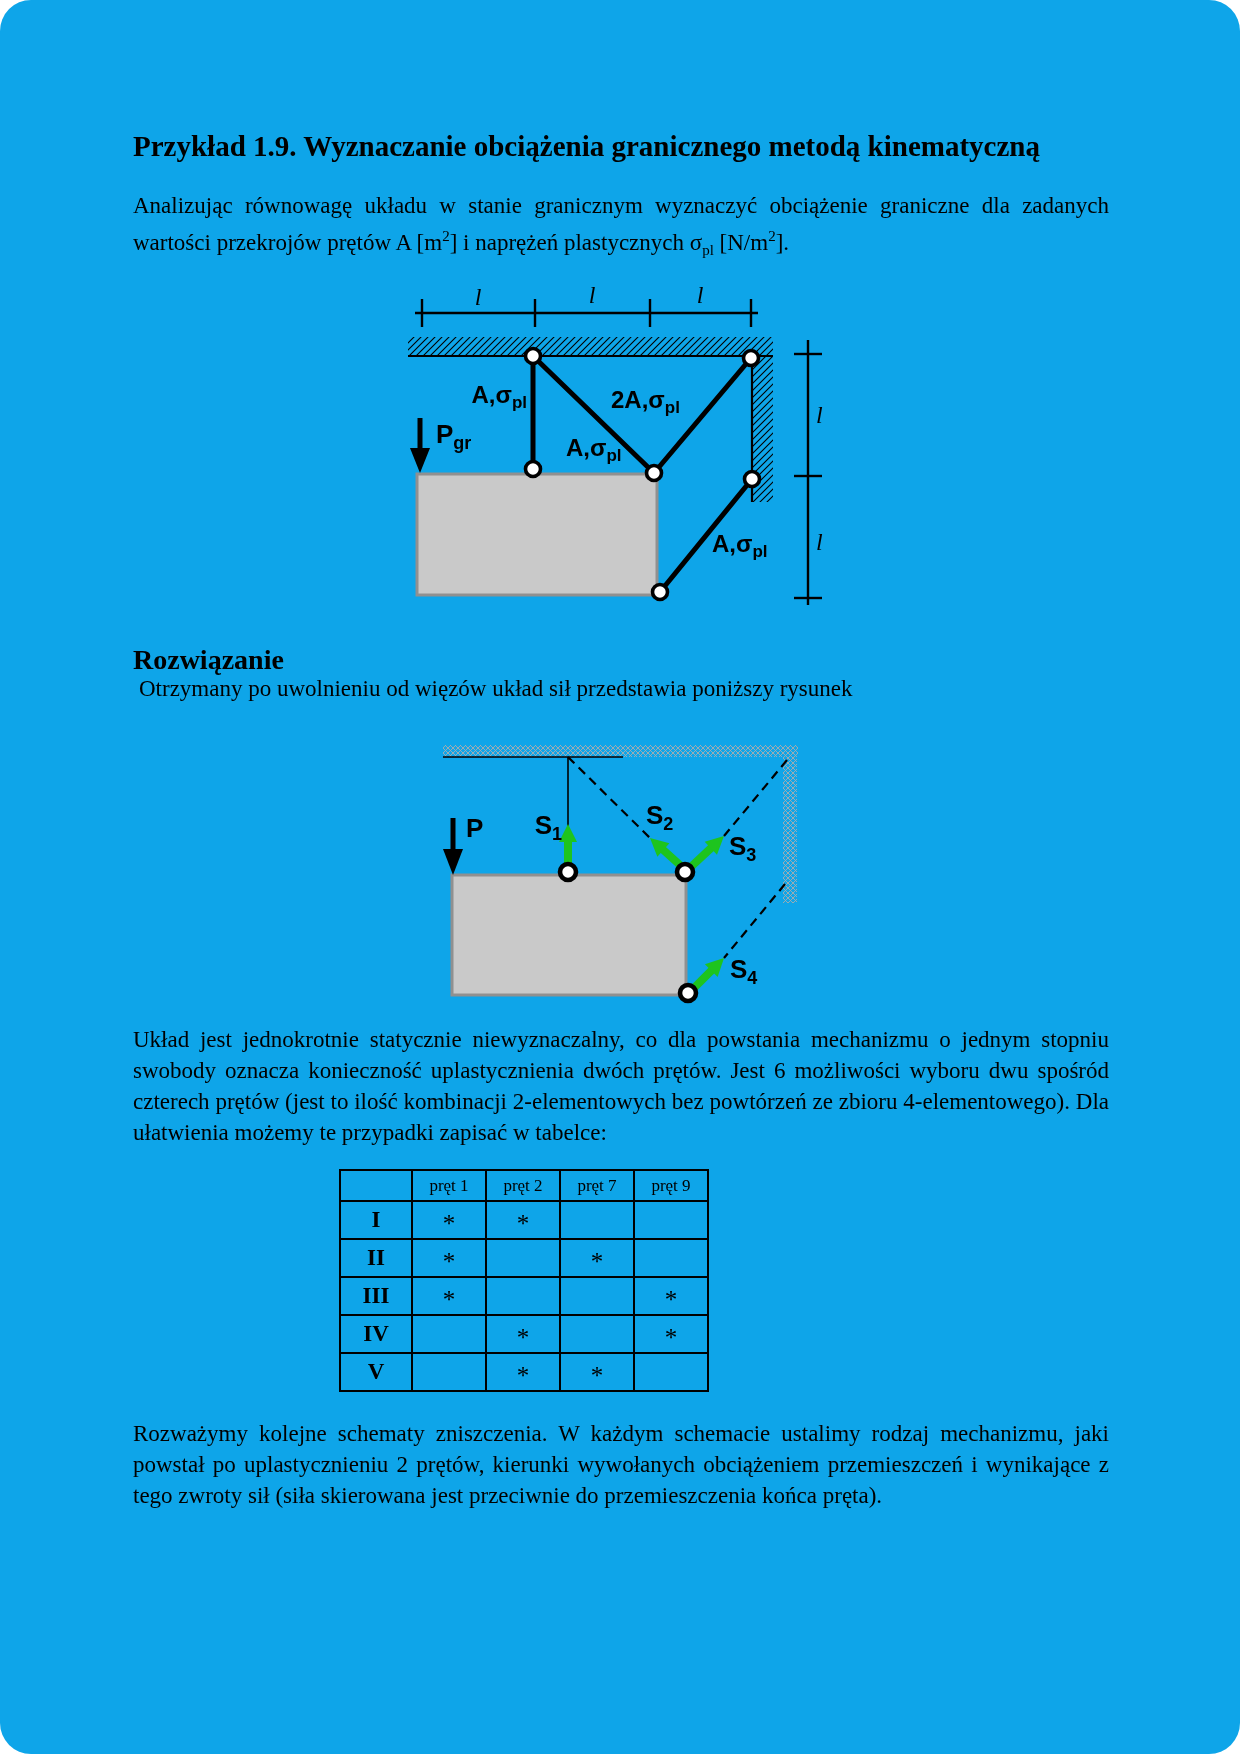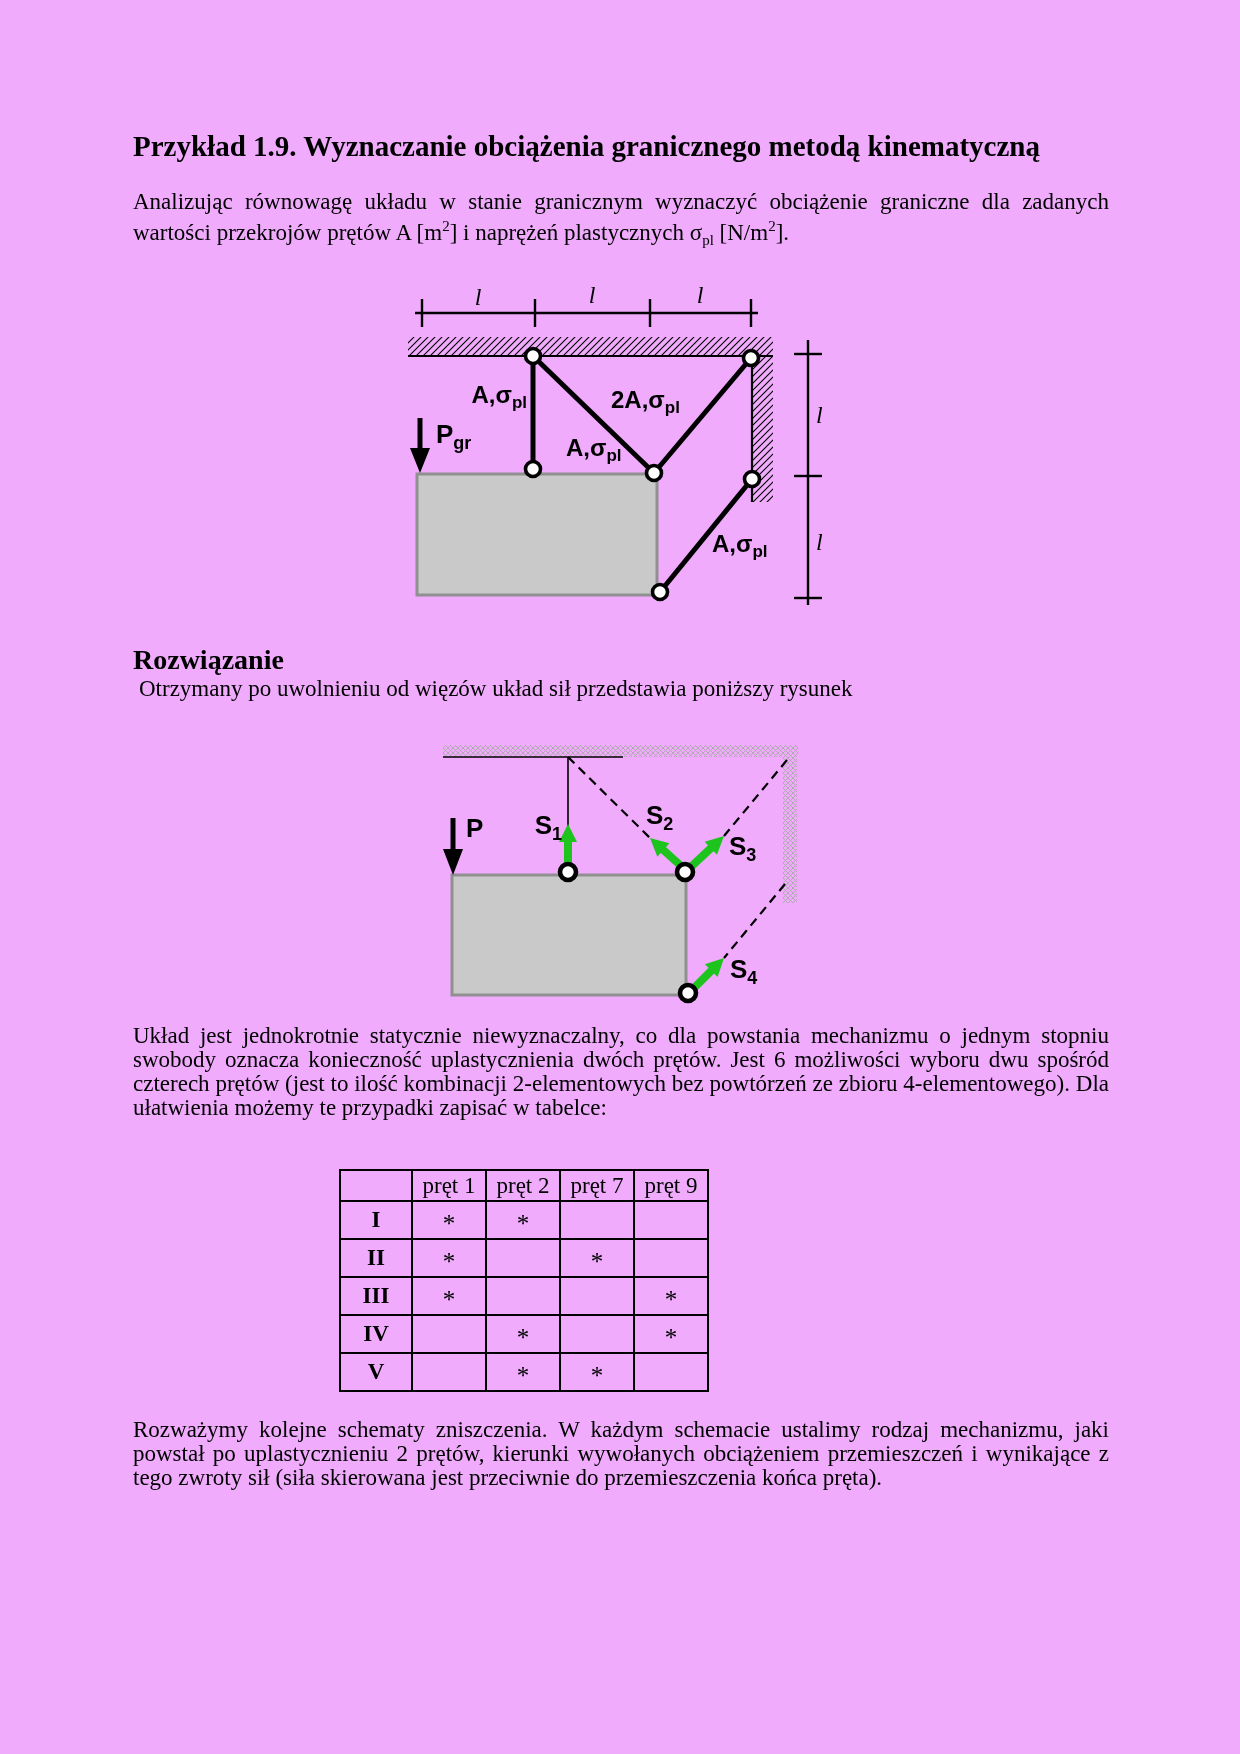--- a/index.html
+++ b/index.html
@@ -1,33 +1,33 @@
 <!DOCTYPE html>
 <html><head>
 <meta charset="utf-8">
 <style>
   html,body{margin:0;padding:0;background:#ffffff;}
-  .page{position:relative;width:1240px;height:1754px;background:#f0abfc;overflow:hidden;
-        font-family:"Liberation Serif",serif;color:#000;}
+  .page{position:relative;width:1240px;height:1754px;background:#0ea5e9;overflow:hidden;
+        font-family:"Liberation Serif",serif;color:#000;border-radius:31px;}
   .doc-title{position:absolute;left:133px;top:130px;width:980px;font-size:29px;font-weight:bold;}
-  .para{position:absolute;left:133px;width:976px;font-size:23px;line-height:24px;
+  .para{position:absolute;left:133px;width:976px;font-size:23px;line-height:31px;
         text-align:justify;text-align-last:left;}
   .p-intro{top:190px;}
   .sol-head{position:absolute;left:133px;top:644px;font-size:28px;font-weight:bold;}
   .sol-line{position:absolute;left:139px;top:676px;font-size:23px;}
   .p-mech{top:1024px;}
   .p-close{top:1404px;margin-top:14px;}
   sup.m2,sub.pl{font-size:15px;}
   .svg-abs{position:absolute;}
   .comb-table{position:absolute;left:339px;top:1169px;border-collapse:collapse;
         font-size:23px;text-align:center;}
   .comb-table th,.comb-table td{border:2.5px solid #000;height:29px;padding:0;}
   .comb-table col.c0{width:72px;}
   .comb-table col.cn{width:74px;}
-  .comb-table thead th{font-weight:normal;font-size:23px;}
+  .comb-table thead th{font-weight:normal;font-size:17px;}
   .comb-table tbody th{font-weight:bold;}
   .comb-table td{font-size:25px;line-height:10px;vertical-align:middle;padding-top:7px;}
   
   .bar-label{font-family:"Liberation Sans",sans-serif;font-weight:bold;font-size:24px;}
   .bar-sub{font-size:17px;}
   .dim-label{font-family:"Liberation Serif",serif;font-style:italic;font-size:24px;}
   .force-label{font-family:"Liberation Sans",sans-serif;font-weight:bold;font-size:26px;}
   .force-sub{font-size:18px;}
   .bar{stroke:#000;stroke-width:5;stroke-linecap:round;}
   .thinline{stroke:#000;stroke-width:1.6;}

